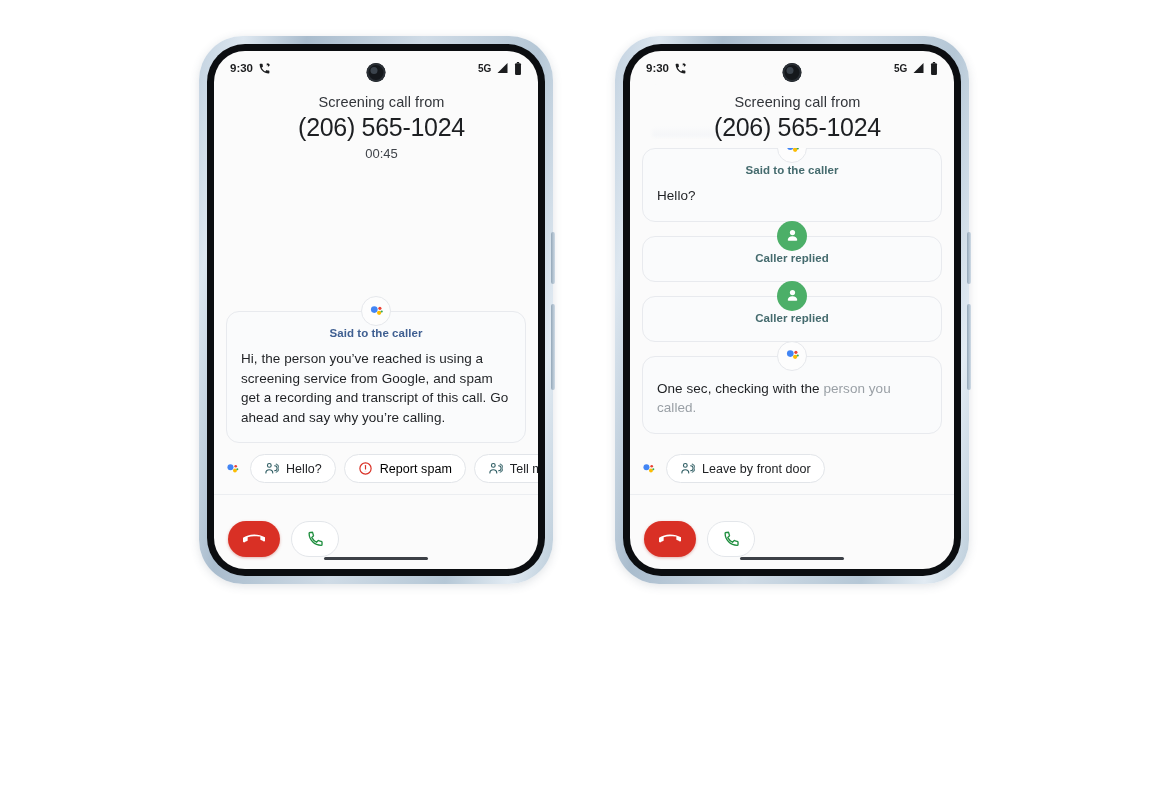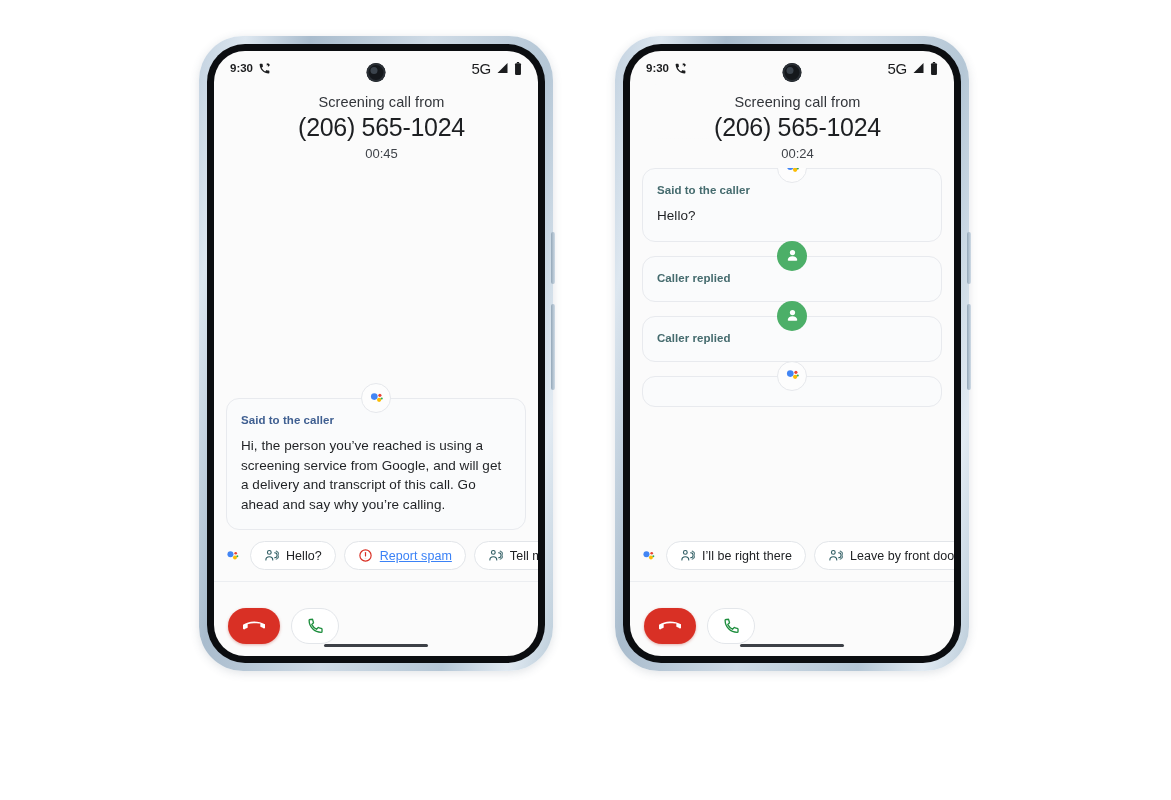--- a/index.html
+++ b/index.html
@@ -16,21 +16,21 @@
     position: relative;
     width: 1171px;
     height: 800px;
     background: #ffffff;
   }
 
   
   .phone {
     position: absolute;
     width: 354px;
-    height: 635px;
+    height: 548px;
     border-radius: 44px;
     background: linear-gradient(100deg,
         #c3d2e0 0%, #dde7f0 10%, #a9bccd 24%,
         #cfdbe6 50%, #b5c7d6 76%, #e2ebf3 90%, #bccdda 100%);
     box-shadow: 0 2px 10px rgba(60,80,100,0.16);
   }
   .phone.left  { left: 199px; top: 36px; }
   .phone.right { left: 615px; top: 36px; }
 
   
@@ -90,21 +90,21 @@
     display: flex;
     align-items: center;
     justify-content: space-between;
     padding: 0 16px;
     font-size: 11.5px;
     font-weight: bold;
     color: #1b1c1e;
     z-index: 7;
   }
   .sb-left, .sb-right { display: flex; align-items: center; gap: 5px; }
-  .sb-net { font-size: 15px; font-weight: normal; letter-spacing: -0.2px; }
+  .sb-net { font-size: 10px; font-weight: bold; letter-spacing: -0.2px; }
 
   
   .call-header {
     position: relative;
     text-align: center;
     padding: 8px 10px 6px;
     z-index: 5;
     background: linear-gradient(to bottom, #fbfbfb 62%, rgba(251,251,251,0.0) 100%);
     margin-left: 11px;
   }
@@ -183,21 +183,21 @@
   .bubble {
     border: 1px solid #e8eaee;
     border-radius: 13px;
     background: #fafbfc;
     padding: 14px 14px 15px;
     position: relative;
   }
   .bubble-head {
     display: flex;
     align-items: flex-start;
-    justify-content: flex-start;
+    justify-content: center;
     gap: 8px;
   }
   .bubble-label {
     font-size: 11.5px;
     font-weight: bold;
     letter-spacing: 0.05px;
     line-height: 15px;
   }
   .label-blue  { color: #3f5f91; }
   .label-slate { color: #456b6e; }
@@ -242,21 +242,21 @@
     flex: 0 0 auto;
     height: 29px;
     padding: 0 13px;
     border: 1px solid #e2e5e9;
     border-radius: 16px;
     background: #ffffff;
     font-size: 12.5px;
     color: #202225;
     letter-spacing: 0.05px;
   }
-  .chip.danger { color: #3b82f6; text-decoration: underline; }
+  .chip.danger { color: #000000; }
 
   
   .action-bar {
     flex: 0 0 auto;
     display: flex;
     align-items: center;
     gap: 11px;
     padding: 13px 0 0 14px;
     height: 74px;
   }
@@ -344,21 +344,21 @@
               <circle cx="9.2" cy="9.6" r="4.2" fill="#4285f4"></circle>
               <circle cx="16.3" cy="8.0" r="2.0" fill="#ea4335"></circle>
               <circle cx="15.3" cy="13.6" r="2.7" fill="#fbbc04"></circle>
               <circle cx="18.6" cy="12.0" r="1.4" fill="#34a853"></circle>
             </svg>
           </div>
           <div class="bubble">
             <div class="bubble-head">
               <div class="bubble-label label-blue">Said to the caller</div>
             </div>
-            <div class="bubble-text">Hi, the person you’ve reached is using a screening service from Google, and will get a delivery and transcript of this call. Go ahead and say why you’re calling.</div>
+            <div class="bubble-text">Hi, the person you’ve reached is using a screening service from Google, and spam get a recording and transcript of this call. Go ahead and say why you’re calling.</div>
           </div>
         </div>
       </div>
 
       <div class="chips-row">
         <span>
           <svg width="18" height="18" viewBox="0 0 24 24">
             <circle cx="8.6" cy="9.6" r="4.0" fill="#4285f4"></circle>
             <circle cx="15.6" cy="8.3" r="1.8" fill="#ea4335"></circle>
             <circle cx="14.6" cy="14.0" r="2.6" fill="#fbbc04"></circle>
@@ -459,21 +459,20 @@
 
       <div class="ghost-layer">
         <div class="ghost-line g1"></div>
         <div class="ghost-line g2"></div>
         <div class="ghost-line g3"></div>
       </div>
 
       <div class="call-header">
         <div class="screening-label">Screening call from</div>
         <div class="caller-number">(206) 565-1024</div>
-        <div class="call-timer">00:24</div>
       </div>
 
       <div class="transcript">
 
         <div class="bubble-group">
           <div class="avatar assistant">
             <svg width="19" height="19" viewBox="0 0 24 24">
               <circle cx="9.2" cy="9.6" r="4.2" fill="#4285f4"></circle>
               <circle cx="16.3" cy="8.0" r="2.0" fill="#ea4335"></circle>
               <circle cx="15.3" cy="13.6" r="2.7" fill="#fbbc04"></circle>
@@ -519,56 +518,46 @@
         <div class="bubble-group">
           <div class="avatar assistant">
             <svg width="19" height="19" viewBox="0 0 24 24">
               <circle cx="9.2" cy="9.6" r="4.2" fill="#4285f4"></circle>
               <circle cx="16.3" cy="8.0" r="2.0" fill="#ea4335"></circle>
               <circle cx="15.3" cy="13.6" r="2.7" fill="#fbbc04"></circle>
               <circle cx="18.6" cy="12.0" r="1.4" fill="#34a853"></circle>
             </svg>
           </div>
           <div class="bubble">
+            <div class="bubble-text"><span>One sec, checking with the </span><span class="dim">person you called.</span></div>
           </div>
         </div>
 
       </div>
 
       <div class="chips-row">
         <span>
           <svg width="18" height="18" viewBox="0 0 24 24">
             <circle cx="8.6" cy="9.6" r="4.0" fill="#4285f4"></circle>
             <circle cx="15.6" cy="8.3" r="1.8" fill="#ea4335"></circle>
             <circle cx="14.6" cy="14.0" r="2.6" fill="#fbbc04"></circle>
             <circle cx="17.8" cy="12.3" r="1.3" fill="#34a853"></circle>
           </svg>
         </span>
 
+
         <div class="chip">
           <span>
             <svg width="15" height="15" viewBox="0 0 24 24" fill="none" stroke="#2f5d63" stroke-width="1.8" stroke-linecap="round">
               <circle cx="8.5" cy="7" r="3"></circle>
               <path d="M3 19c0-3 2.5-5 5.5-5s5.5 2 5.5 5"></path>
               <path d="M17 7.5a4 4 0 010 8"></path>
               <path d="M19.5 5a7 7 0 010 13" opacity="0.75"></path>
             </svg>
           </span>
-          <span>I’ll be right there</span>
-        </div>
-
-        <div class="chip">
-          <span>
-            <svg width="15" height="15" viewBox="0 0 24 24" fill="none" stroke="#2f5d63" stroke-width="1.8" stroke-linecap="round">
-              <circle cx="8.5" cy="7" r="3"></circle>
-              <path d="M3 19c0-3 2.5-5 5.5-5s5.5 2 5.5 5"></path>
-              <path d="M17 7.5a4 4 0 010 8"></path>
-              <path d="M19.5 5a7 7 0 010 13" opacity="0.75"></path>
-            </svg>
-          </span>
           <span>Leave by front door</span>
         </div>
       </div>
 
       <div class="action-bar">
         <div class="btn-end">
           <span>
             <svg width="22" height="22" viewBox="0 0 24 24" fill="#ffffff">
               <path d="M12 9c-2.4 0-4.7.4-6.9 1.2v3.1c0 .4-.2.8-.6.9-1 .3-2 .8-2.8 1.3-.2.1-.4.2-.6.2-.3 0-.5-.1-.7-.3l-2-2c-.2-.2-.3-.4-.3-.7 0-.3.1-.5.3-.7C1.9 8.8 6.7 7 12 7s10.1 1.8 13.6 4c.2.2.3.4.3.7 0 .3-.1.5-.3.7l-2 2c-.2.2-.4.3-.7.3-.2 0-.4-.1-.6-.2-.9-.6-1.8-1-2.8-1.3-.4-.1-.6-.5-.6-.9v-3.1C16.7 9.4 14.4 9 12 9z"></path>
             </svg>

